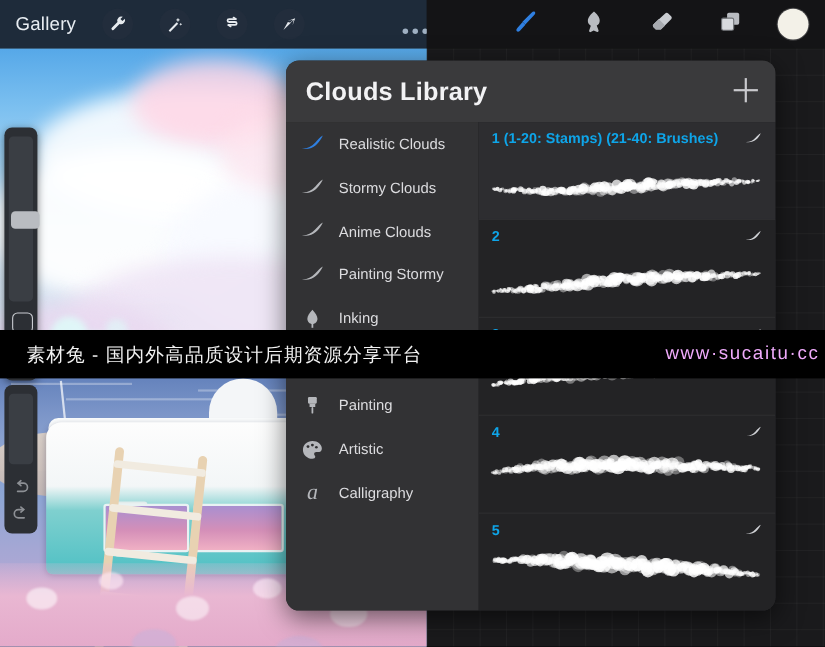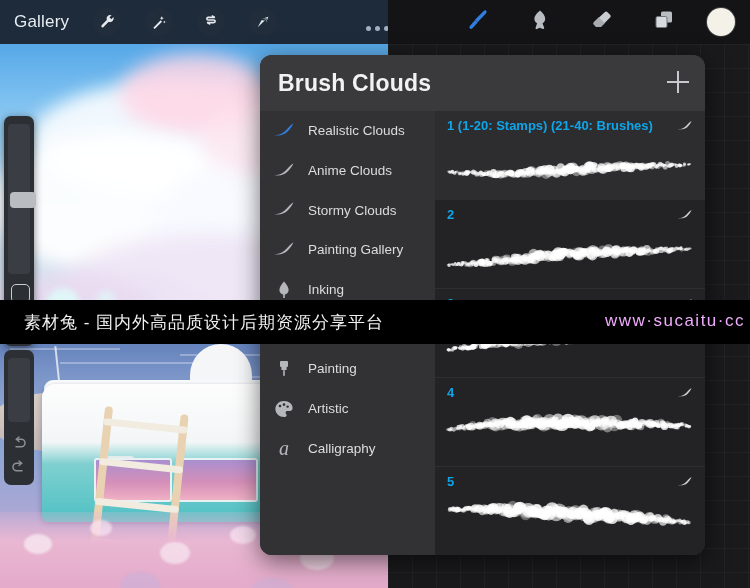--- a/index.html
+++ b/index.html
@@ -273,56 +273,56 @@
     <div class="redo">
       <svg width="18" height="18" viewBox="0 0 24 24" fill="none" stroke="#8d9095" stroke-width="2" stroke-linecap="round">
         <path d="M15 7H9a5 5 0 0 0 0 10h7"></path>
           <path d="M12 4l3.5 3L12 10"></path>
       </svg>
     </div>
   </div>
 
   <div class="panel">
     <div class="panel-head">
-      <div class="panel-title">Brush Clouds</div>
+      <div class="panel-title">Clouds Library</div>
       <div class="plus"></div>
     </div>
 
     <div class="sets" id="sets">
         <div class="set-row">
           <div class="set-ico">
             <svg width="24" height="22" viewBox="0 0 24 22">
               <path d="M2 15c5 .4 9-1.6 12.5-5.3C17 7 19 4.6 21.5 3.2c-1.3 3-3.6 6.3-6.4 8.8C12 14.7 7.4 16.2 2 15z" fill="#2f7fe0"></path>
             </svg>
           </div>
           <div class="set-label">Realistic Clouds</div>
         </div>
         <div class="set-row">
           <div class="set-ico">
             <svg width="24" height="22" viewBox="0 0 24 22">
               <path d="M2 15c5 .4 9-1.6 12.5-5.3C17 7 19 4.6 21.5 3.2c-1.3 3-3.6 6.3-6.4 8.8C12 14.7 7.4 16.2 2 15z" fill="#b5b7bb"></path>
             </svg>
           </div>
+          <div class="set-label">Stormy Clouds</div>
+        </div>
+        <div class="set-row">
+          <div class="set-ico">
+            <svg width="24" height="22" viewBox="0 0 24 22">
+              <path d="M2 15c5 .4 9-1.6 12.5-5.3C17 7 19 4.6 21.5 3.2c-1.3 3-3.6 6.3-6.4 8.8C12 14.7 7.4 16.2 2 15z" fill="#b5b7bb"></path>
+            </svg>
+          </div>
           <div class="set-label">Anime Clouds</div>
         </div>
         <div class="set-row">
           <div class="set-ico">
             <svg width="24" height="22" viewBox="0 0 24 22">
               <path d="M2 15c5 .4 9-1.6 12.5-5.3C17 7 19 4.6 21.5 3.2c-1.3 3-3.6 6.3-6.4 8.8C12 14.7 7.4 16.2 2 15z" fill="#b5b7bb"></path>
             </svg>
           </div>
-          <div class="set-label">Stormy Clouds</div>
-        </div>
-        <div class="set-row">
-          <div class="set-ico">
-            <svg width="24" height="22" viewBox="0 0 24 22">
-              <path d="M2 15c5 .4 9-1.6 12.5-5.3C17 7 19 4.6 21.5 3.2c-1.3 3-3.6 6.3-6.4 8.8C12 14.7 7.4 16.2 2 15z" fill="#b5b7bb"></path>
-            </svg>
-          </div>
-          <div class="set-label">Painting Gallery</div>
+          <div class="set-label">Painting Stormy</div>
         </div>
         <div class="set-row">
           <div class="set-ico">
             <svg width="24" height="22" viewBox="0 0 24 22">
               <path d="M12 2.5c2.8 3.2 4.6 5.8 4.6 8.3 0 2.7-2.1 4.8-4.6 4.8s-4.6-2.1-4.6-4.8c0-2.5 1.8-5.1 4.6-8.3z" fill="#b5b7bb"></path>
               <rect x="11.2" y="14" width="1.6" height="5" fill="#b5b7bb"></rect>
             </svg>
           </div>
           <div class="set-label">Inking</div>
         </div>

